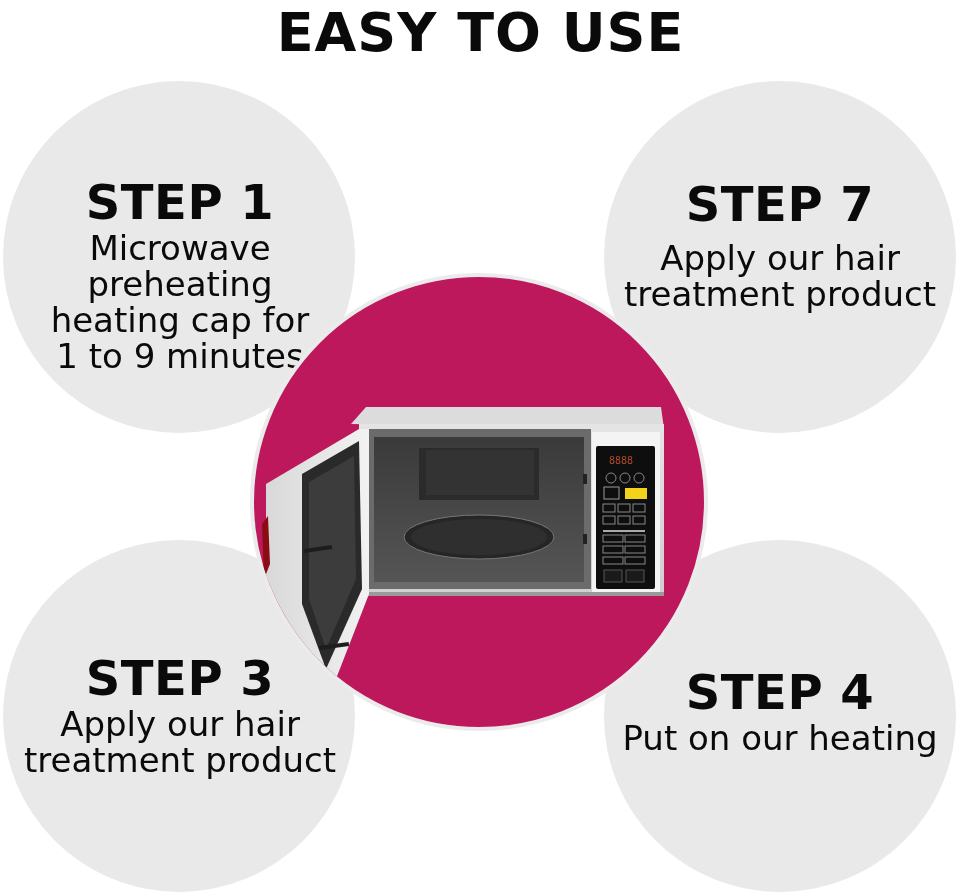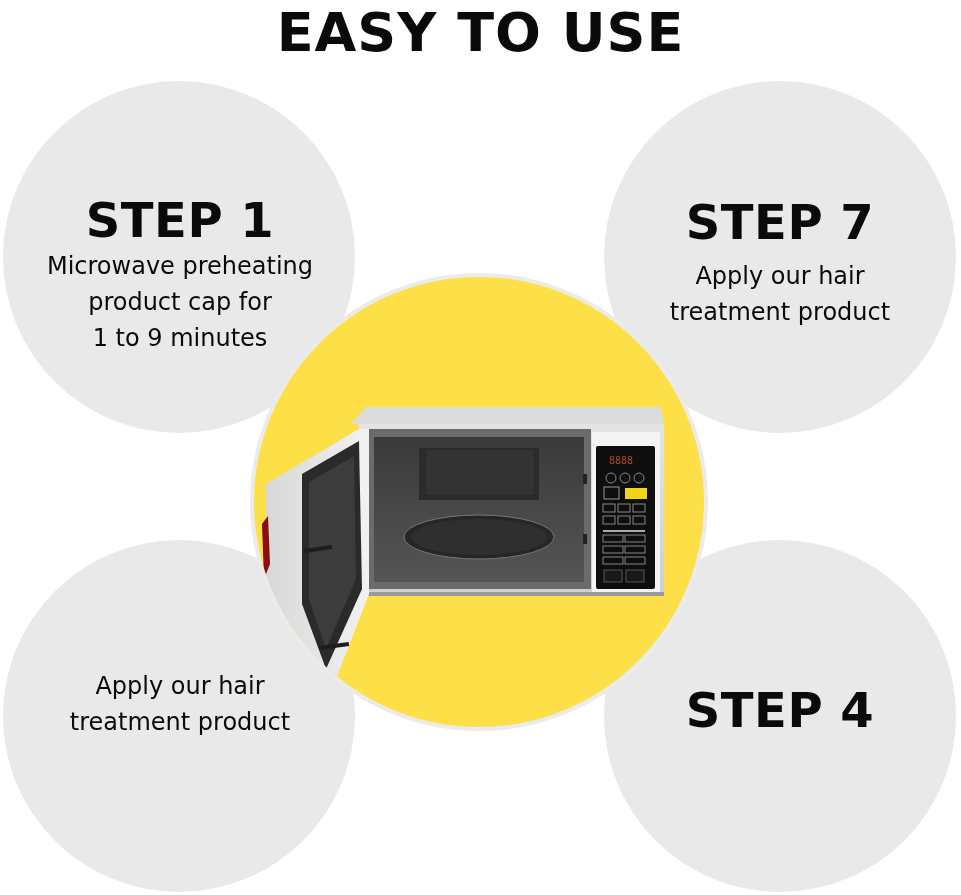--- a/index.html
+++ b/index.html
@@ -3,58 +3,60 @@
 <meta charset="utf-8">
 <style>
   html, body { margin: 0; padding: 0; background: #ffffff; }
   body { width: 961px; height: 895px; position: relative; overflow: hidden;
          font-family: "DejaVu Sans", "Liberation Sans", sans-serif; color: #0a0a0a; }
   .title { position: absolute; left: 0; top: 2px; width: 961px; text-align: center;
            font-family: "DejaVu Sans", sans-serif; font-weight: bold; font-size: 54px;
            letter-spacing: 1px; line-height: 62px; }
   .step-circle { position: absolute; width: 352px; height: 352px; border-radius: 50%;
                  background: #e9e9e9; }
-  .step-text { position: absolute; text-align: center; width: 360px; margin-top: 18px; }
+  .step-text { position: absolute; text-align: center; width: 360px; }
   .step-heading { font-weight: bold; font-size: 48px; line-height: 56px; letter-spacing: 0.5px; }
-  .step-desc { font-size: 24px; line-height: 36px; font-weight: normal; }
+  .step-desc { font-size: 34px; line-height: 36px; font-weight: normal; }
   .center-circle { position: absolute; left: 250px; top: 273px; width: 450px; height: 450px;
-                   border-radius: 50%; background: #fde047; border: 4px solid #ebebeb;
+                   border-radius: 50%; background: #be185d; border: 4px solid #ebebeb;
                    overflow: hidden; }
   
   .mw { position: absolute; left: 0; top: 0; width: 458px; height: 458px; }
 </style>
 </head>
 <body>
 
 <div class="title">EASY TO USE</div>
 
 <div class="step-circle" style="left:3px; top:81px;"></div>
 <div class="step-text" style="left:0px; top:174px;">
   <div class="step-heading">STEP 1</div>
   <div class="step-desc">Microwave preheating</div>
-  <div class="step-desc">product cap for</div>
+  <div class="step-desc">heating cap for</div>
   <div class="step-desc">1 to 9 minutes</div>
 </div>
 
 <div class="step-circle" style="left:604px; top:81px;"></div>
 <div class="step-text" style="left:600px; top:176px;">
   <div class="step-heading">STEP 7</div>
   <div class="step-desc" style="margin-top:8px;">Apply our hair</div>
   <div class="step-desc">treatment product</div>
 </div>
 
 <div class="step-circle" style="left:3px; top:540px;"></div>
 <div class="step-text" style="left:0px; top:650px;">
+  <div class="step-heading">STEP 3</div>
   <div class="step-desc">Apply our hair</div>
   <div class="step-desc">treatment product</div>
 </div>
 
 <div class="step-circle" style="left:604px; top:540px;"></div>
 <div class="step-text" style="left:600px; top:664px;">
   <div class="step-heading">STEP 4</div>
+  <div class="step-desc">Put on our heating</div>
 </div>
 
 <div class="center-circle">
   <svg class="mw" viewBox="250 273 458 458" width="458" height="458">
     <defs>
       <linearGradient id="body" x1="0" x2="0" y1="0" y2="1">
         <stop offset="0" stop-color="#e4e4e4"></stop>
         <stop offset="1" stop-color="#cfcfcf"></stop>
       </linearGradient>
       <linearGradient id="cavity" x1="0" x2="0" y1="0" y2="1">

